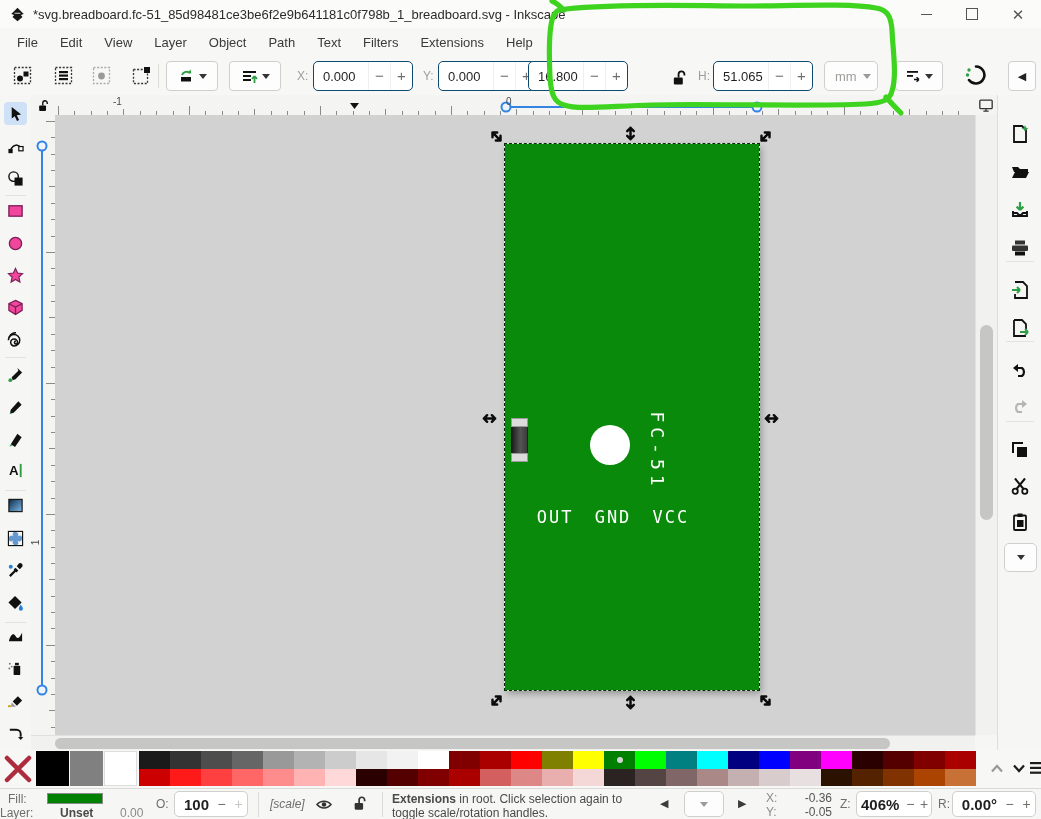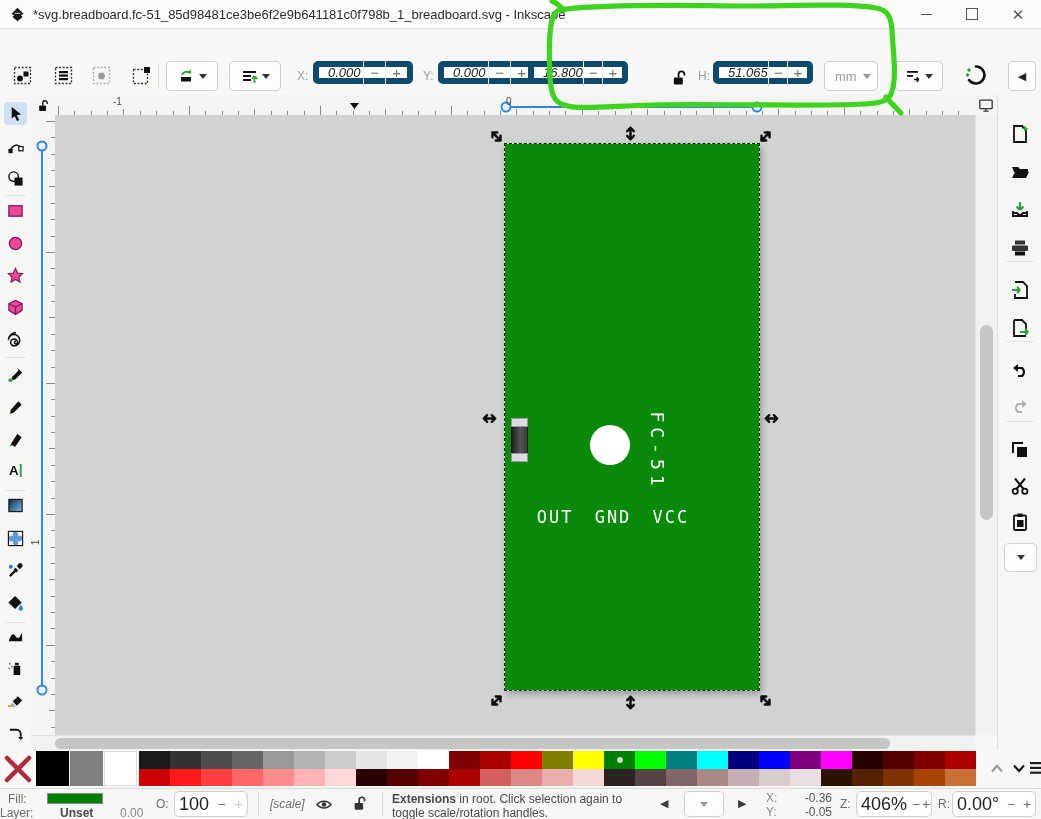--- a/index.html
+++ b/index.html
@@ -23,21 +23,21 @@
   .menu-item{padding:4px 11px;color:#3a3a3a;font-size:13px;}
 
   
   .toolbar{position:absolute;left:0;top:57px;width:1041px;height:38px;background:#f7f7f6;border-bottom:1px solid #d9d9d7;}
   .tbtn{position:absolute;top:5px;width:26px;height:26px;display:flex;align-items:center;justify-content:center;border-radius:4px;}
   .tb-sep{position:absolute;top:7px;width:1px;height:24px;background:#ddddda;}
   .dd-btn{position:absolute;top:4px;height:30px;border:1px solid #cfcfcd;border-radius:4px;background:#fdfdfd;display:flex;align-items:center;justify-content:center;gap:4px;padding:0 7px;box-sizing:border-box;}
   .caret{width:0;height:0;border-left:4px solid transparent;border-right:4px solid transparent;border-top:5px solid #333;}
   .caret.gray{border-top-color:#9a9a98;}
   .fld-label{position:absolute;top:12px;font-size:12px;color:#9d9d9b;}
-  .fld{position:absolute;top:4px;height:23px;width:100px;border:6px solid #0c4a6e;border-radius:5px;background:#fff;display:flex;align-items:center;box-sizing:border-box;font-style:italic;}
+  .fld{position:absolute;top:4px;height:30px;width:100px;border:1px solid #0c4a6e;border-radius:5px;background:#fff;display:flex;align-items:center;box-sizing:border-box;}
   .fld .val{flex:1;padding-left:9px;font-size:13px;color:#1f1f1f;}
   .fld .spin{width:21px;text-align:center;color:#6e6e6c;font-size:15px;border-left:1px solid #efefed;line-height:28px;}
   .unit-btn{position:absolute;top:4px;height:30px;border:1px solid #cfcfcd;border-radius:5px;background:#fdfdfd;display:flex;align-items:center;gap:6px;padding:0 10px;color:#9d9d9b;box-sizing:border-box;}
 
   
   .main{position:absolute;left:0;top:95px;width:1041px;height:655px;}
   .toolbox{position:absolute;left:0;top:0;width:31px;height:655px;background:#f6f6f5;border-right:1px solid #dededc;}
   .tool{position:absolute;left:4px;width:23px;height:23px;display:flex;align-items:center;justify-content:center;border-radius:4px;}
   .tool.active{background:#cfe1f6;}
   .tool-sep{position:absolute;left:5px;width:21px;height:1px;background:#e2e2e0;}
@@ -81,21 +81,21 @@
   .pal-rows{position:absolute;left:139px;top:1px;}
   .pal-row{display:flex;height:17.5px;}
   .sw{width:31px;height:17.5px;position:relative;}
   .sw.marked::after{content:'';position:absolute;left:50%;top:50%;width:6px;height:6px;margin:-3px 0 0 -3px;border-radius:50%;background:#cfd6cf;}
   .pal-ctrl{position:absolute;top:6px;width:22px;height:24px;display:flex;align-items:center;justify-content:center;}
 
   
   .statusbar{position:absolute;left:0;top:788px;width:1041px;height:31px;background:#f6f6f5;border-top:1px solid #dadad8;font-size:12px;color:#555;}
   .sb-sep{position:absolute;top:3px;width:1px;height:25px;background:#dadad8;}
   .sb-spin{position:absolute;height:26px;top:2px;border:1px solid #cfcfcd;border-radius:5px;background:#fff;display:flex;align-items:center;box-sizing:border-box;}
-  .sb-spin .v{flex:1;text-align:right;color:#1f1f1f;font-size:18px;padding:0 4px;}
+  .sb-spin .v{flex:1;text-align:right;color:#1f1f1f;font-size:15px;padding:0 4px;font-weight:bold;}
   .sb-spin .spin{width:17px;text-align:center;color:#6e6e6c;font-size:14px;}
   .msg{position:absolute;left:392px;top:3px;width:256px;font-size:12px;line-height:1.2;color:#4a4a48;}
   .nav-tri{font-size:11px;color:#3c3c3a;}
 </style>
 </head>
 <body>
 
 <div class="app">
 
   <div class="titlebar">
@@ -112,20 +112,32 @@
         </span>
       <span class="win-btn">
           <span class="max-glyph"></span>
         </span>
       <span class="win-btn">
           <span class="close-glyph">✕</span>
         </span>
     </div>
   </div>
 
+  <div class="menubar">
+    <span class="menu-item">File</span>
+    <span class="menu-item">Edit</span>
+    <span class="menu-item">View</span>
+    <span class="menu-item">Layer</span>
+    <span class="menu-item">Object</span>
+    <span class="menu-item">Path</span>
+    <span class="menu-item">Text</span>
+    <span class="menu-item">Filters</span>
+    <span class="menu-item">Extensions</span>
+    <span class="menu-item">Help</span>
+  </div>
 
   <div class="toolbar">
     <span class="tbtn" style="left:9px">
       <svg width="19" height="19" viewBox="0 0 19 19">
           <rect x="1.5" y="1.5" width="16" height="16" fill="none" stroke="#333" stroke-width="1.3" stroke-dasharray="2 1.6"></rect>
           <circle cx="7" cy="12.5" r="3" fill="#111"></circle>
           <rect x="10.5" y="5.5" width="5" height="5" fill="#111"></rect>
         </svg>
     </span>
     <span class="tbtn" style="left:50px">

